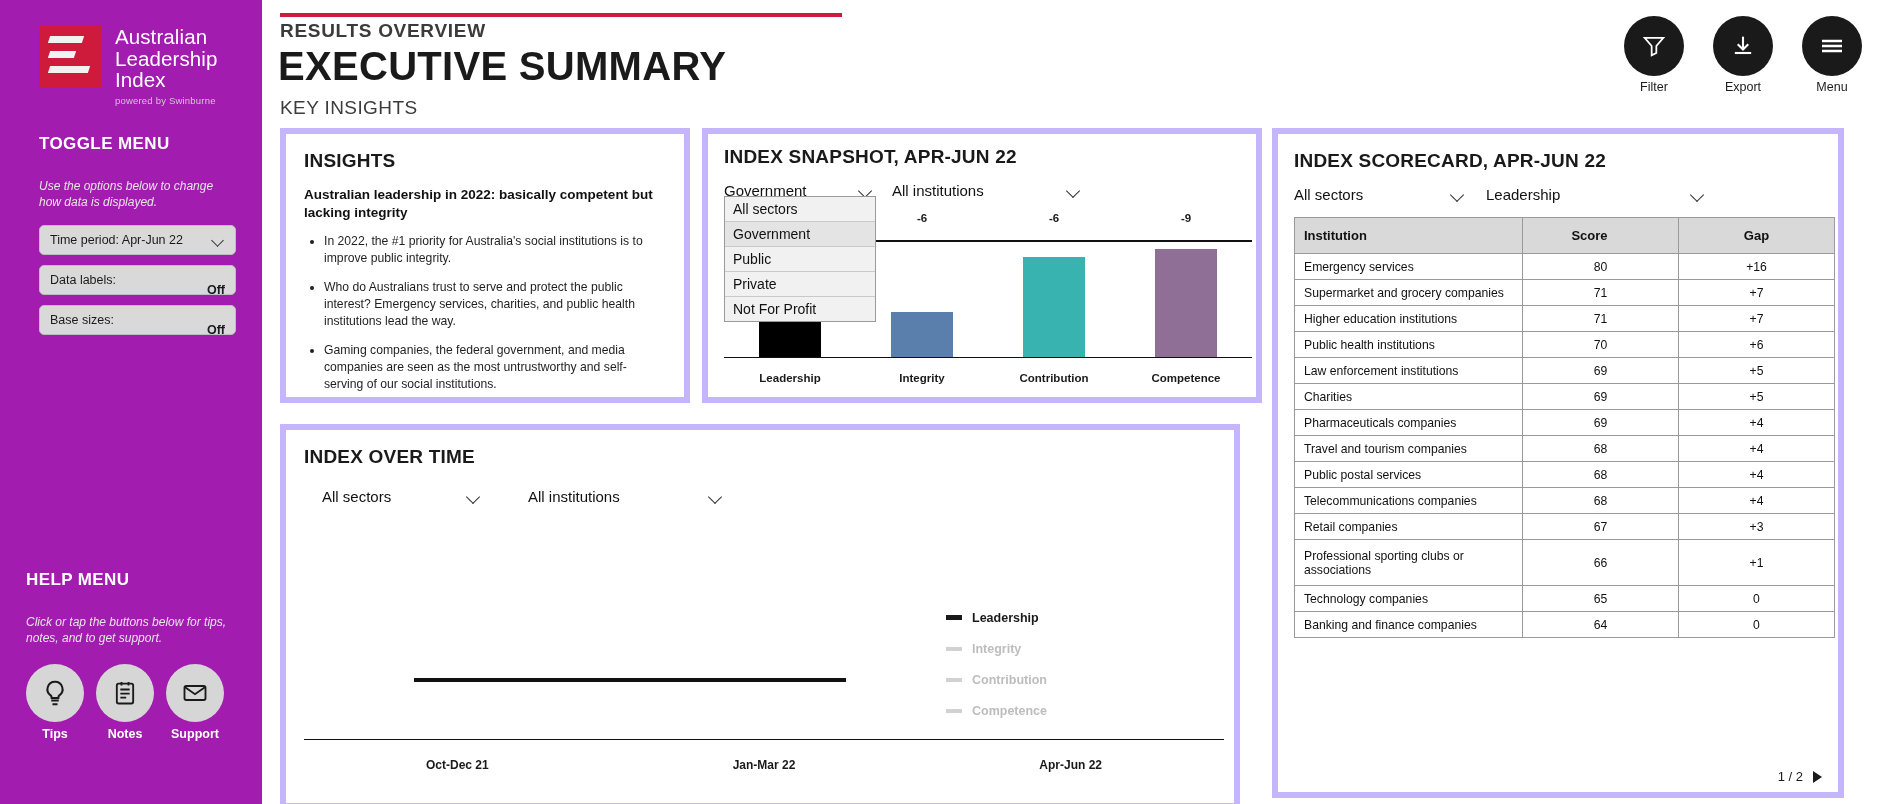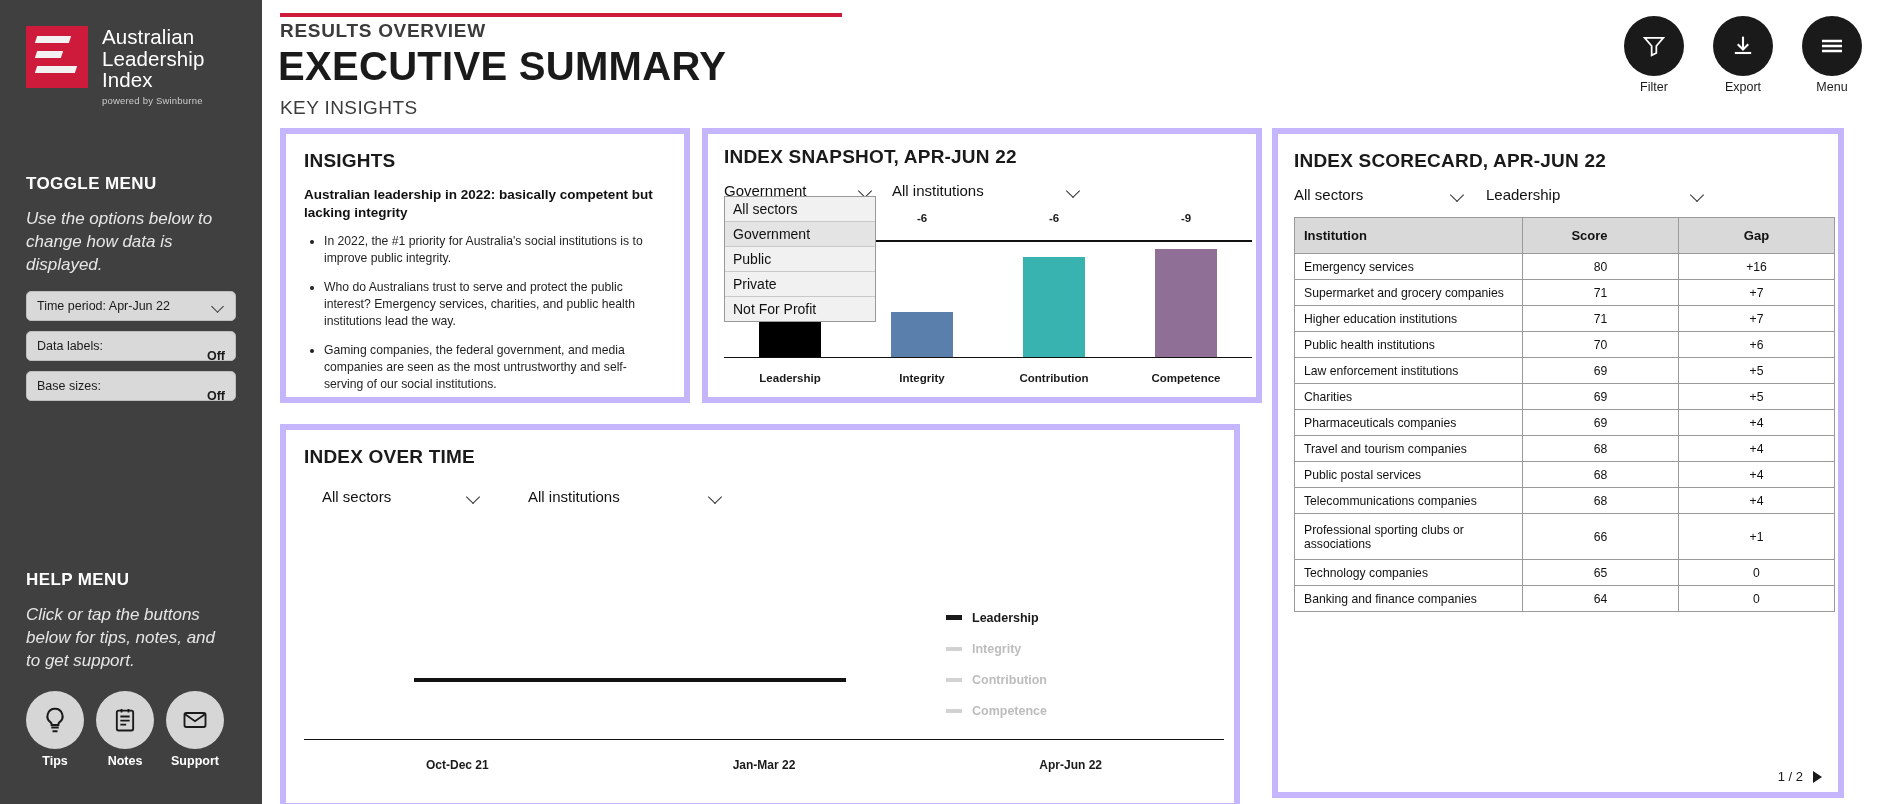--- a/index.html
+++ b/index.html
@@ -13,24 +13,25 @@
   .app {
     position: relative;
     width: 1890px; height: 804px;
     display: flex;
   }
 
   
   .sidebar {
     width: 262px;
     height: 804px;
-    background: #404040;
+    background: #a21caf;
     color: #ffffff;
     flex: 0 0 262px;
     position: relative;
+    padding-left: 13px;
   }
   .logo-wrap {
     display: flex;
     align-items: flex-start;
     padding: 26px 0 0 26px;
     gap: 14px;
   }
   .logo-mark {
     width: 62px; height: 62px;
     background: #cf1b3b;
@@ -67,31 +68,31 @@
     color: #cccccc;
     margin-top: 5px;
     letter-spacing: .2px;
   }
 
   .side-section-title {
     font-size: 17px;
     font-weight: bold;
     letter-spacing: .4px;
     padding: 0 0 0 26px;
-    margin-top: 68px;
+    margin-top: 28px;
   }
   .side-help-title {
     margin-top: 0;
   }
   .side-note {
-    font-size: 17px;
+    font-size: 12px;
     font-style: italic;
     color: #e6e6e6;
     padding: 0 30px 0 26px;
-    margin-top: 14px;
+    margin-top: 24px;
     line-height: 1.35;
   }
   .side-controls {
     margin-top: 14px;
     padding: 0 26px;
   }
   .ctl {
     background: #d9d9d9;
     color: #1a1a1a;
     height: 30px;
@@ -707,20 +708,25 @@
                 <td>Public postal services</td>
                 <td class="c">68</td>
                 <td class="c">+4</td>
               </tr>
             <tr>
                 <td>Telecommunications companies</td>
                 <td class="c">68</td>
                 <td class="c">+4</td>
               </tr>
             <tr>
+                <td>Retail companies</td>
+                <td class="c">67</td>
+                <td class="c">+3</td>
+              </tr>
+            <tr>
                 <td style="height:46px;">Professional sporting clubs or associations</td>
                 <td class="c">66</td>
                 <td class="c">+1</td>
               </tr>
             <tr>
                 <td>Technology companies</td>
                 <td class="c">65</td>
                 <td class="c">0</td>
               </tr>
             <tr>

